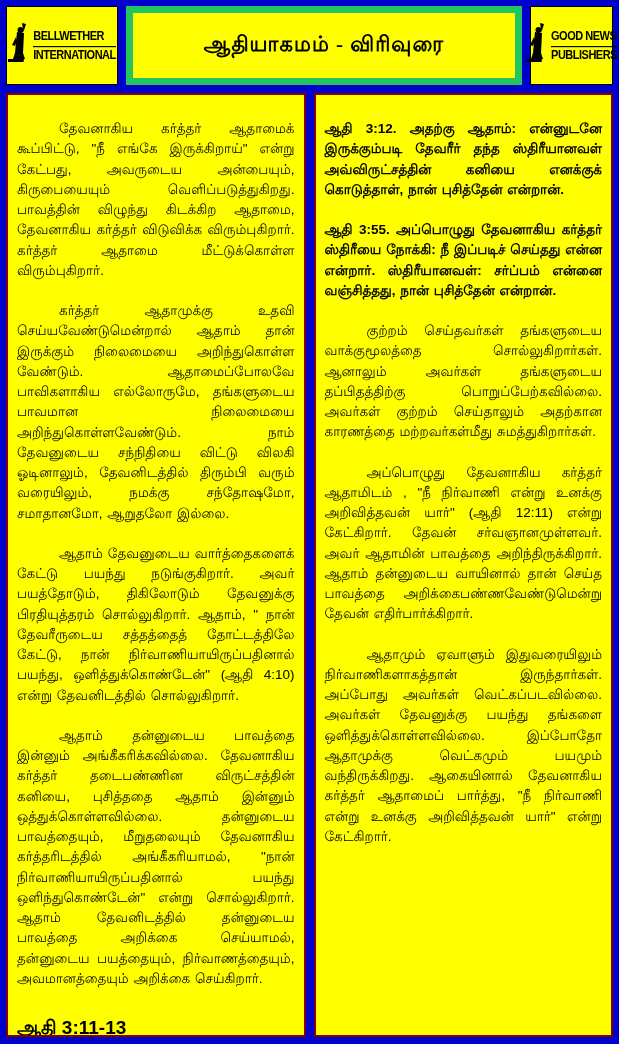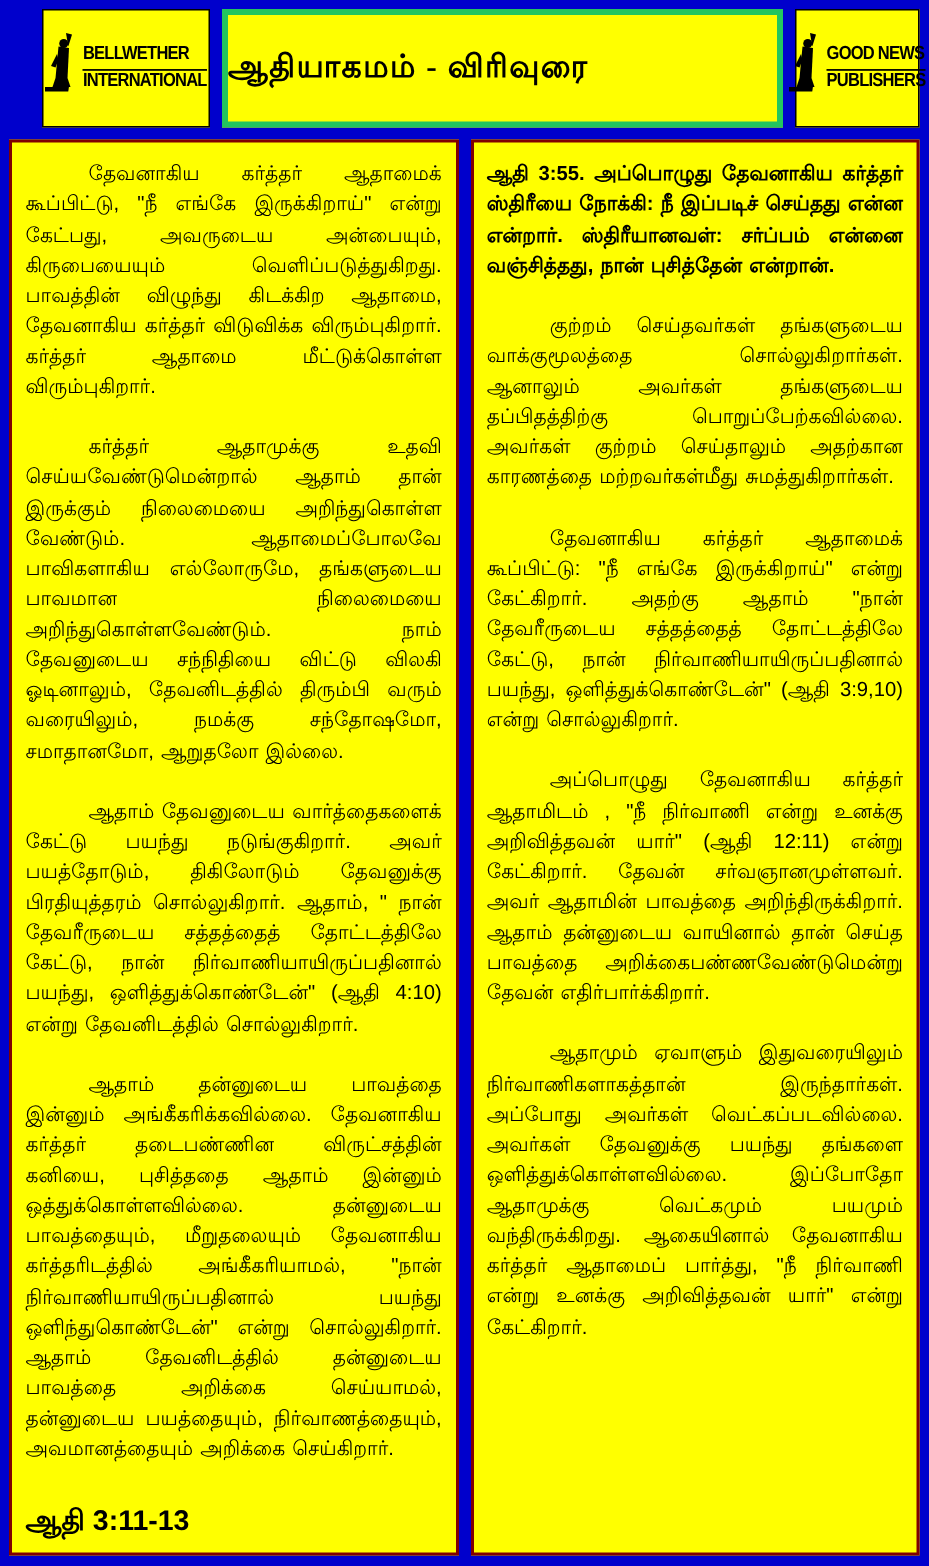--- a/index.html
+++ b/index.html
@@ -31,42 +31,42 @@
   }
   .logo-box{
     background:var(--paper);
     border:1px solid #000;
     display:flex;
     align-items:center;
     justify-content:center;
     gap:3px;
     padding:4px 3px;
   }
-  .logo-box.left{width:112px;margin-left:22px;}
+  .logo-box.left{width:112px;}
   .logo-box.right{width:83px;}
   .logo-icon{flex:0 0 auto;}
   .logo-text{
     font-weight:bold;
     font-size:11px;
     line-height:1.25;
     letter-spacing:-0.5px;
     white-space:nowrap;
     transform:scaleY(1.15);
   }
   .logo-text .l1{
     border-bottom:1.5px solid #000;
     padding-bottom:1px;
   }
   .title-box{
     flex:1 1 auto;
     background:var(--paper);
-    border:4px solid #22c55e;
+    border:7px solid #22c55e;
     display:flex;
     flex-direction:column;
-    align-items:flex-start;
+    align-items:center;
     justify-content:center;
   }
   .title-tamil{
     font-family:"Liberation Serif", serif;
     font-weight:bold;
     font-size:21px;
     letter-spacing:1px;
   }
   .title-english{
     font-family:"Liberation Serif", serif;
@@ -80,21 +80,21 @@
     display:flex;
     gap:8px;
     margin-top:8px;
     flex:1 1 auto;
     min-height:0;
   }
   .column{
     background:var(--paper);
     border:2px solid var(--maroon);
     width:50%;
-    padding:11px 9px 6px 9px;
+    padding:24px 9px 6px 9px;
     overflow:hidden;
     text-align:justify;
   }
   .para{
     font-size:13.5px;
     line-height:1.5;
     margin-bottom:20px;
     word-spacing:1px;
   }
   .para.body{text-indent:42px;}
@@ -162,21 +162,21 @@
     <div class="column" id="col-left">
         <p class="para body">தேவனாகிய கர்த்தர் ஆதாமைக் கூப்பிட்டு, "நீ எங்கே இருக்கிறாய்" என்று கேட்பது, அவருடைய அன்பையும், கிருபையையும் வெளிப்படுத்துகிறது. பாவத்தின் விழுந்து கிடக்கிற ஆதாமை, தேவனாகிய கர்த்தர் விடுவிக்க விரும்புகிறார். கர்த்தர் ஆதாமை மீட்டுக்கொள்ள விரும்புகிறார்.</p>
         <p class="para body">கர்த்தர் ஆதாமுக்கு உதவி செய்யவேண்டுமென்றால் ஆதாம் தான் இருக்கும் நிலைமையை அறிந்துகொள்ள வேண்டும். ஆதாமைப்போலவே பாவிகளாகிய எல்லோருமே, தங்களுடைய பாவமான நிலைமையை அறிந்துகொள்ளவேண்டும். நாம் தேவனுடைய சந்நிதியை விட்டு விலகி ஓடினாலும், தேவனிடத்தில் திரும்பி வரும் வரையிலும், நமக்கு சந்தோஷமோ, சமாதானமோ, ஆறுதலோ இல்லை.</p>
         <p class="para body">ஆதாம் தேவனுடைய வார்த்தைகளைக் கேட்டு பயந்து நடுங்குகிறார். அவர் பயத்தோடும், திகிலோடும் தேவனுக்கு பிரதியுத்தரம் சொல்லுகிறார். ஆதாம், " நான் தேவரீருடைய சத்தத்தைத் தோட்டத்திலே கேட்டு, நான் நிர்வாணியாயிருப்பதினால் பயந்து, ஒளித்துக்கொண்டேன்" (ஆதி 4:10) என்று தேவனிடத்தில் சொல்லுகிறார்.</p>
         <p class="para body">ஆதாம் தன்னுடைய பாவத்தை இன்னும் அங்கீகரிக்கவில்லை. தேவனாகிய கர்த்தர் தடைபண்ணின விருட்சத்தின் கனியை, புசித்ததை ஆதாம் இன்னும் ஒத்துக்கொள்ளவில்லை. தன்னுடைய பாவத்தையும், மீறுதலையும் தேவனாகிய கர்த்தரிடத்தில் அங்கீகரியாமல், "நான் நிர்வாணியாயிருப்பதினால் பயந்து ஒளிந்துகொண்டேன்" என்று சொல்லுகிறார். ஆதாம் தேவனிடத்தில் தன்னுடைய பாவத்தை அறிக்கை செய்யாமல், தன்னுடைய பயத்தையும், நிர்வாணத்தையும், அவமானத்தையும் அறிக்கை செய்கிறார்.</p>
         <div class="section-heading">
           <div>ஆதி 3:11-13</div>
         </div>
       </div>
     <div class="column" id="col-right">
+        <p class="para verse">ஆதி 3:12. அதற்கு ஆதாம்: என்னுடனே இருக்கும்படி தேவரீர் தந்த ஸ்திரீயானவள் அவ்விருட்சத்தின் கனியை எனக்குக் கொடுத்தாள், நான் புசித்தேன் என்றான்.</p>
         <p class="para verse">ஆதி 3:55. அப்பொழுது தேவனாகிய கர்த்தர் ஸ்திரீயை நோக்கி: நீ இப்படிச் செய்தது என்ன என்றார். ஸ்திரீயானவள்: சர்ப்பம் என்னை வஞ்சித்தது, நான் புசித்தேன் என்றான்.</p>
         <p class="para body">குற்றம் செய்தவர்கள் தங்களுடைய வாக்குமூலத்தை சொல்லுகிறார்கள். ஆனாலும் அவர்கள் தங்களுடைய தப்பிதத்திற்கு பொறுப்பேற்கவில்லை. அவர்கள் குற்றம் செய்தாலும் அதற்கான காரணத்தை மற்றவர்கள்மீது சுமத்துகிறார்கள்.</p>
-        <p class="para body">தேவனாகிய கர்த்தர் ஆதாமைக் கூப்பிட்டு: "நீ எங்கே இருக்கிறாய்" என்று கேட்கிறார். அதற்கு ஆதாம் "நான் தேவரீருடைய சத்தத்தைத் தோட்டத்திலே கேட்டு, நான் நிர்வாணியாயிருப்பதினால் பயந்து, ஒளித்துக்கொண்டேன்" (ஆதி 3:9,10) என்று சொல்லுகிறார்.</p>
         <p class="para body">அப்பொழுது தேவனாகிய கர்த்தர் ஆதாமிடம் , "நீ நிர்வாணி என்று உனக்கு அறிவித்தவன் யார்" (ஆதி 12:11) என்று கேட்கிறார். தேவன் சர்வஞானமுள்ளவர். அவர் ஆதாமின் பாவத்தை அறிந்திருக்கிறார். ஆதாம் தன்னுடைய வாயினால் தான் செய்த பாவத்தை அறிக்கைபண்ணவேண்டுமென்று தேவன் எதிர்பார்க்கிறார்.</p>
         <p class="para body">ஆதாமும் ஏவாளும் இதுவரையிலும் நிர்வாணிகளாகத்தான் இருந்தார்கள். அப்போது அவர்கள் வெட்கப்படவில்லை. அவர்கள் தேவனுக்கு பயந்து தங்களை ஒளித்துக்கொள்ளவில்லை. இப்போதோ ஆதாமுக்கு வெட்கமும் பயமும் வந்திருக்கிறது. ஆகையினால் தேவனாகிய கர்த்தர் ஆதாமைப் பார்த்து, "நீ நிர்வாணி என்று உனக்கு அறிவித்தவன் யார்" என்று கேட்கிறார்.</p>
       </div>
   </div>
 
 </div>
 
 </body></html>

